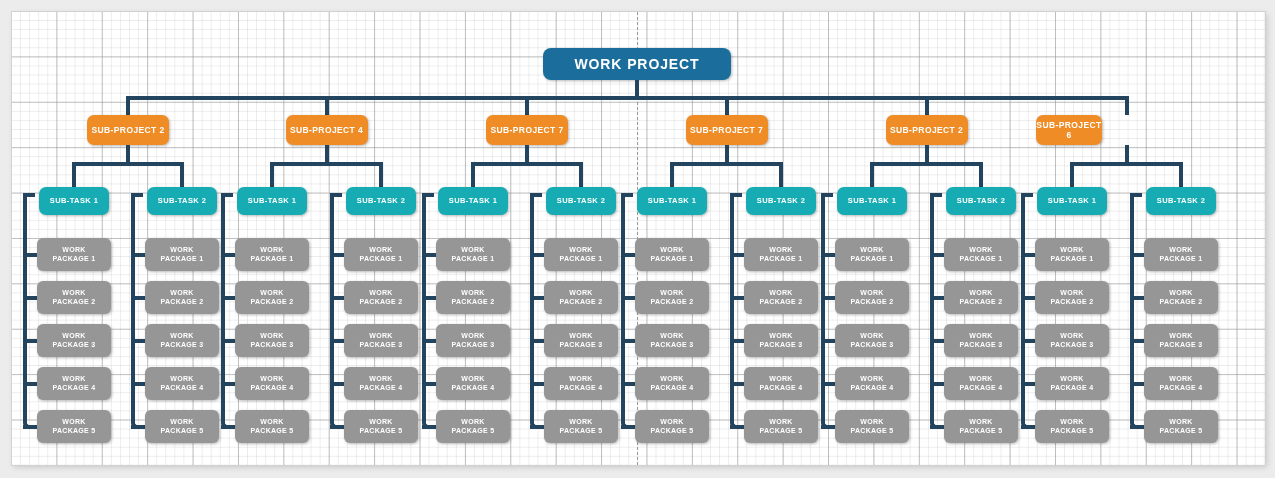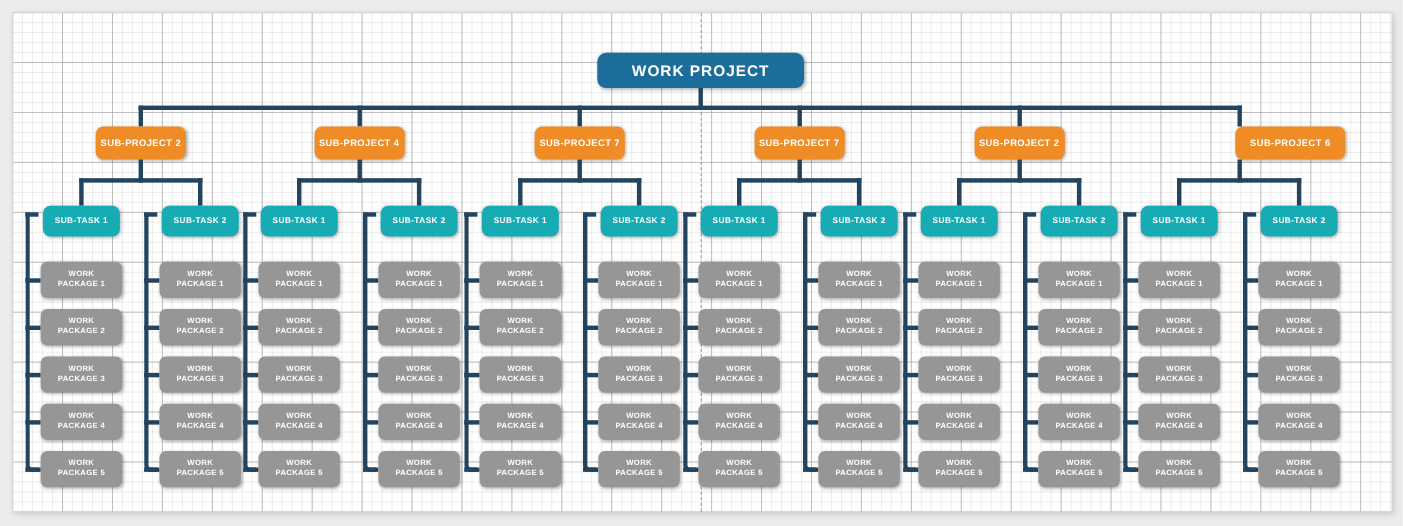--- a/index.html
+++ b/index.html
@@ -304,21 +304,21 @@
         <div class="wp-stub" style="left: 918px; top: 326.5px; width: 14px; background: rgb(34, 68, 94);"></div>
         <div class="node node-wp" style="left: 932px; top: 312px; width: 74px; height: 33px; background: rgb(150, 150, 150);">WORK
 PACKAGE 3</div>
         <div class="wp-stub" style="left: 918px; top: 369.5px; width: 14px; background: rgb(34, 68, 94);"></div>
         <div class="node node-wp" style="left: 932px; top: 355px; width: 74px; height: 33px; background: rgb(150, 150, 150);">WORK
 PACKAGE 4</div>
         <div class="wp-stub" style="left: 918px; top: 412.5px; width: 14px; background: rgb(34, 68, 94);"></div>
         <div class="node node-wp" style="left: 932px; top: 398px; width: 74px; height: 33px; background: rgb(150, 150, 150);">WORK
 PACKAGE 5</div>
         <div class="conn" style="left: 1112.5px; top: 84px; width: 4px; height: 19px; background: rgb(34, 68, 94);"></div>
-        <div class="node node-sub" style="left: 1111px; top: 103px; width: 100px; height: 30px; background: rgb(239, 140, 38);">SUB-PROJECT 6</div>
+        <div class="node node-sub" style="left: 1024px; top: 103px; width: 66px; height: 30px; background: rgb(239, 140, 38);">SUB-PROJECT 6</div>
         <div class="conn" style="left: 1112.5px; top: 133px; width: 4px; height: 21px; background: rgb(34, 68, 94);"></div>
         <div class="conn" style="left: 1058px; top: 150px; width: 113px; height: 4px; background: rgb(34, 68, 94);"></div>
         <div class="conn" style="left: 1058px; top: 150px; width: 4px; height: 25px; background: rgb(34, 68, 94);"></div>
         <div class="node node-task" style="left: 1025px; top: 175px; width: 70px; height: 28px; background: rgb(23, 172, 180);">SUB-TASK 1</div>
         <div class="wp-trunk" style="left: 1009px; top: 181px; width: 12px; height: 235.5px;"></div>
         <div class="conn" style="left: 1009px; top: 181px; width: 12px; height: 4px; background: rgb(34, 68, 94);"></div>
         <div class="wp-stub" style="left: 1009px; top: 240.5px; width: 14px; background: rgb(34, 68, 94);"></div>
         <div class="node node-wp" style="left: 1023px; top: 226px; width: 74px; height: 33px; background: rgb(150, 150, 150);">WORK
 PACKAGE 1</div>
         <div class="wp-stub" style="left: 1009px; top: 283.5px; width: 14px; background: rgb(34, 68, 94);"></div>

